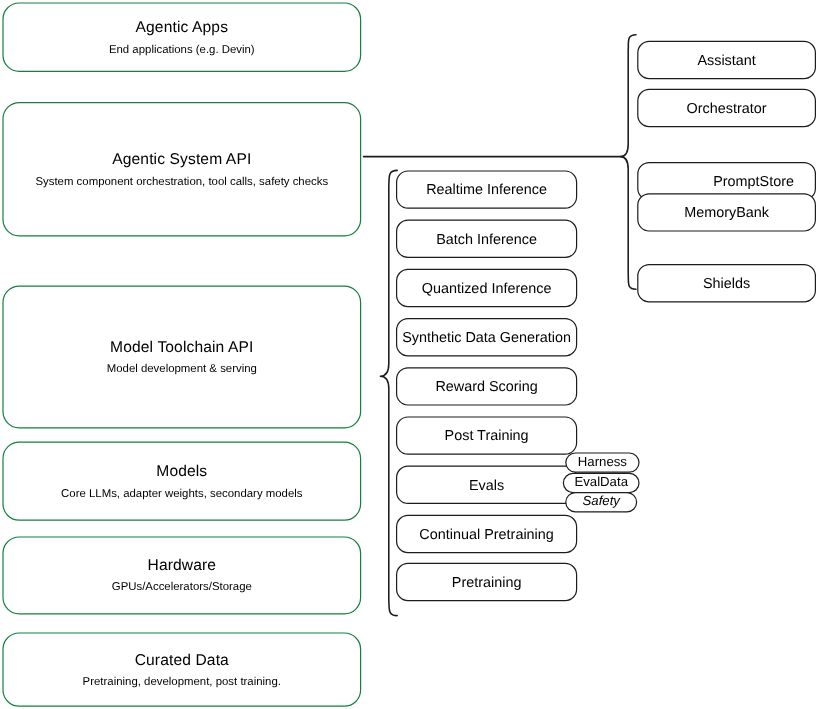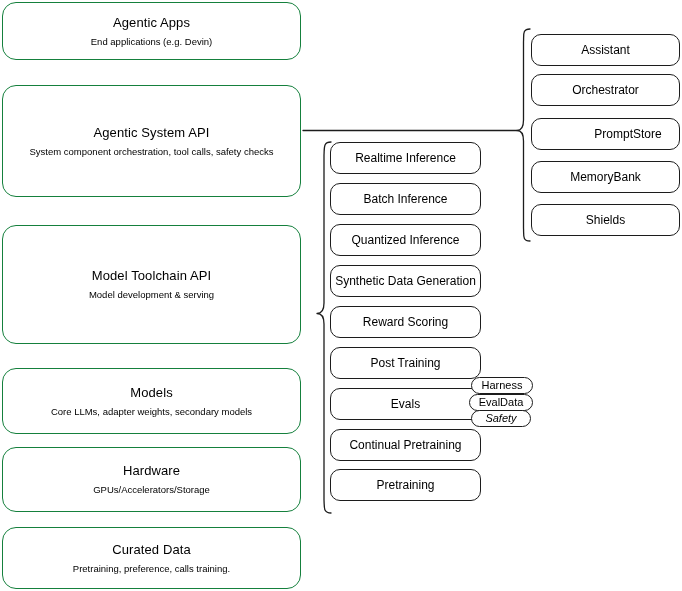--- a/index.html
+++ b/index.html
@@ -138,38 +138,38 @@
   <div class="box layer" style="top:2px; height:58px;">
     <div class="title">Agentic Apps</div>
     <div class="subtitle">End applications (e.g. Devin)</div>
   </div>
 
   <div class="box layer" style="top:85px; height:112px;">
     <div class="title">Agentic System API</div>
     <div class="subtitle">System component orchestration, tool calls, safety checks</div>
   </div>
 
-  <div class="box layer" style="top:225px; height:119px;">
+  <div class="box layer" style="top:238px; height:119px;">
     <div class="title">Model Toolchain API</div>
     <div class="subtitle">Model development &amp; serving</div>
   </div>
 
   <div class="box layer" style="top:368px; height:66px;">
     <div class="title">Models</div>
     <div class="subtitle">Core LLMs, adapter weights, secondary models</div>
   </div>
 
   <div class="box layer" style="top:447px; height:65px;">
     <div class="title">Hardware</div>
     <div class="subtitle">GPUs/Accelerators/Storage</div>
   </div>
 
   <div class="box layer" style="top:527px; height:62px;text-align:center;">
     <div class="title">Curated Data</div>
-    <div class="subtitle">Pretraining, preference, calls training.</div>
+    <div class="subtitle">Pretraining, development, post training.</div>
   </div>
 
   <div class="box cap mid" style="top:142px;">
     <div class="label">Realtime Inference</div>
   </div>
   <div class="box cap mid" style="top:183px;">
     <div class="label">Batch Inference</div>
   </div>
   <div class="box cap mid" style="top:224px;">
     <div class="label">Quantized Inference</div>
@@ -196,23 +196,23 @@
   <div class="pill" style="left:471px; top:377px; width:62px;">Harness</div>
   <div class="pill" style="left:469px; top:394px; width:64px;">EvalData</div>
   <div class="pill" style="left:471px; top:410px; width:60px;font-style:italic;">Safety</div>
 
   <div class="box cap right" style="top:34px;">
     <div class="label">Assistant</div>
   </div>
   <div class="box cap right" style="top:74px;">
     <div class="label">Orchestrator</div>
   </div>
-  <div class="box cap right" style="top:118px;padding-left:45px;">
+  <div class="box cap right" style="top:135px;padding-left:45px;">
     <div class="label">PromptStore</div>
   </div>
   <div class="box cap right" style="top:161px;">
     <div class="label">MemoryBank</div>
   </div>
-  <div class="box cap right" style="top:204px;">
+  <div class="box cap right" style="top:220px;">
     <div class="label">Shields</div>
   </div>
 
 </div>
 
 </body></html>

